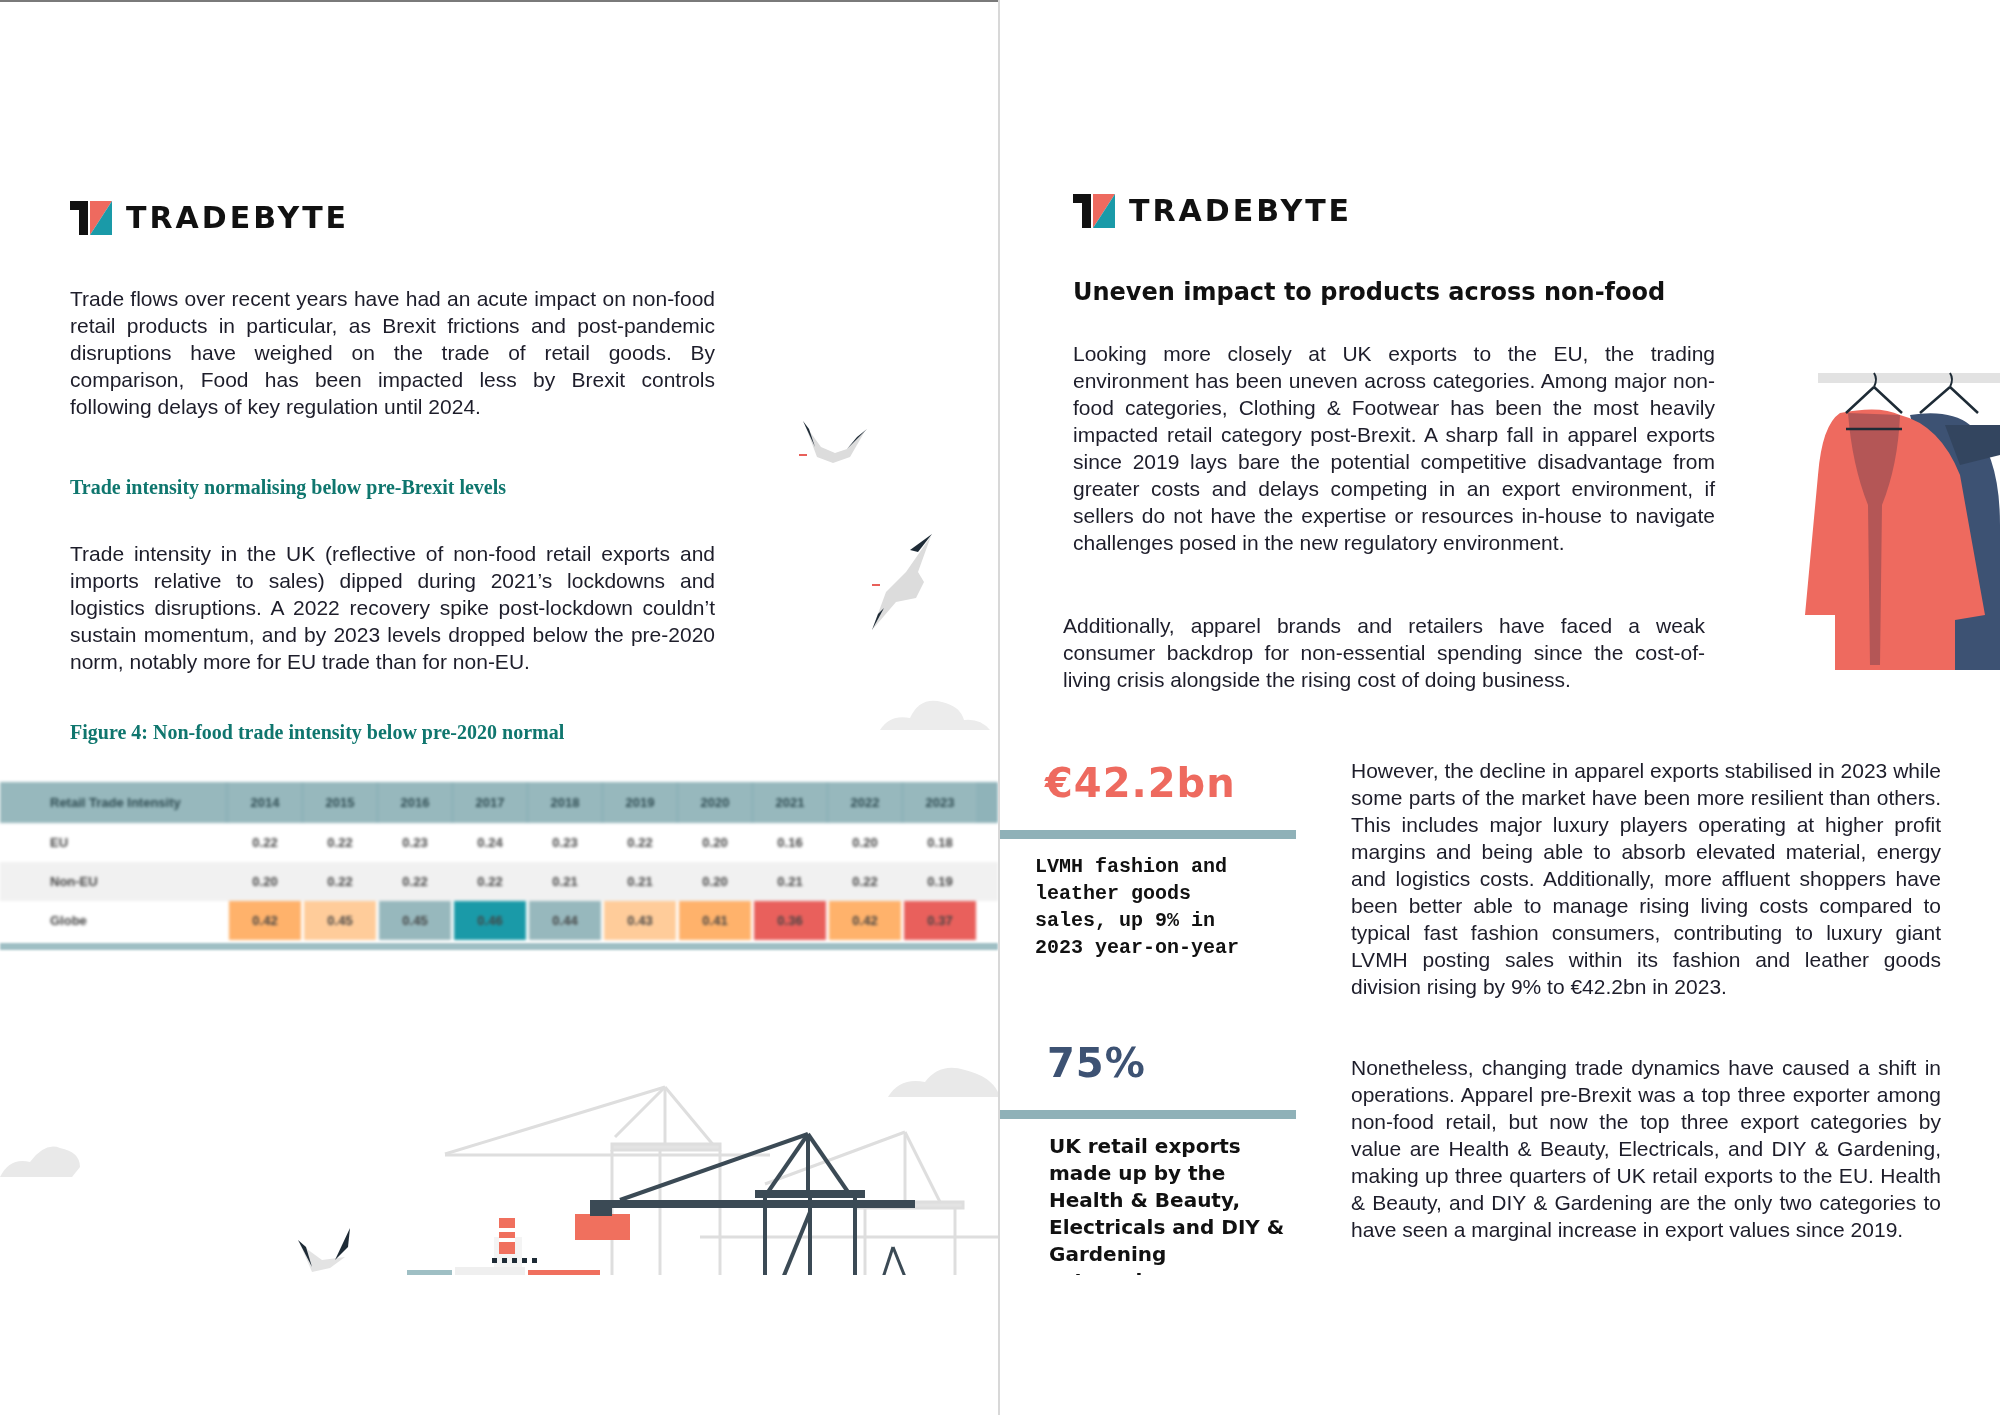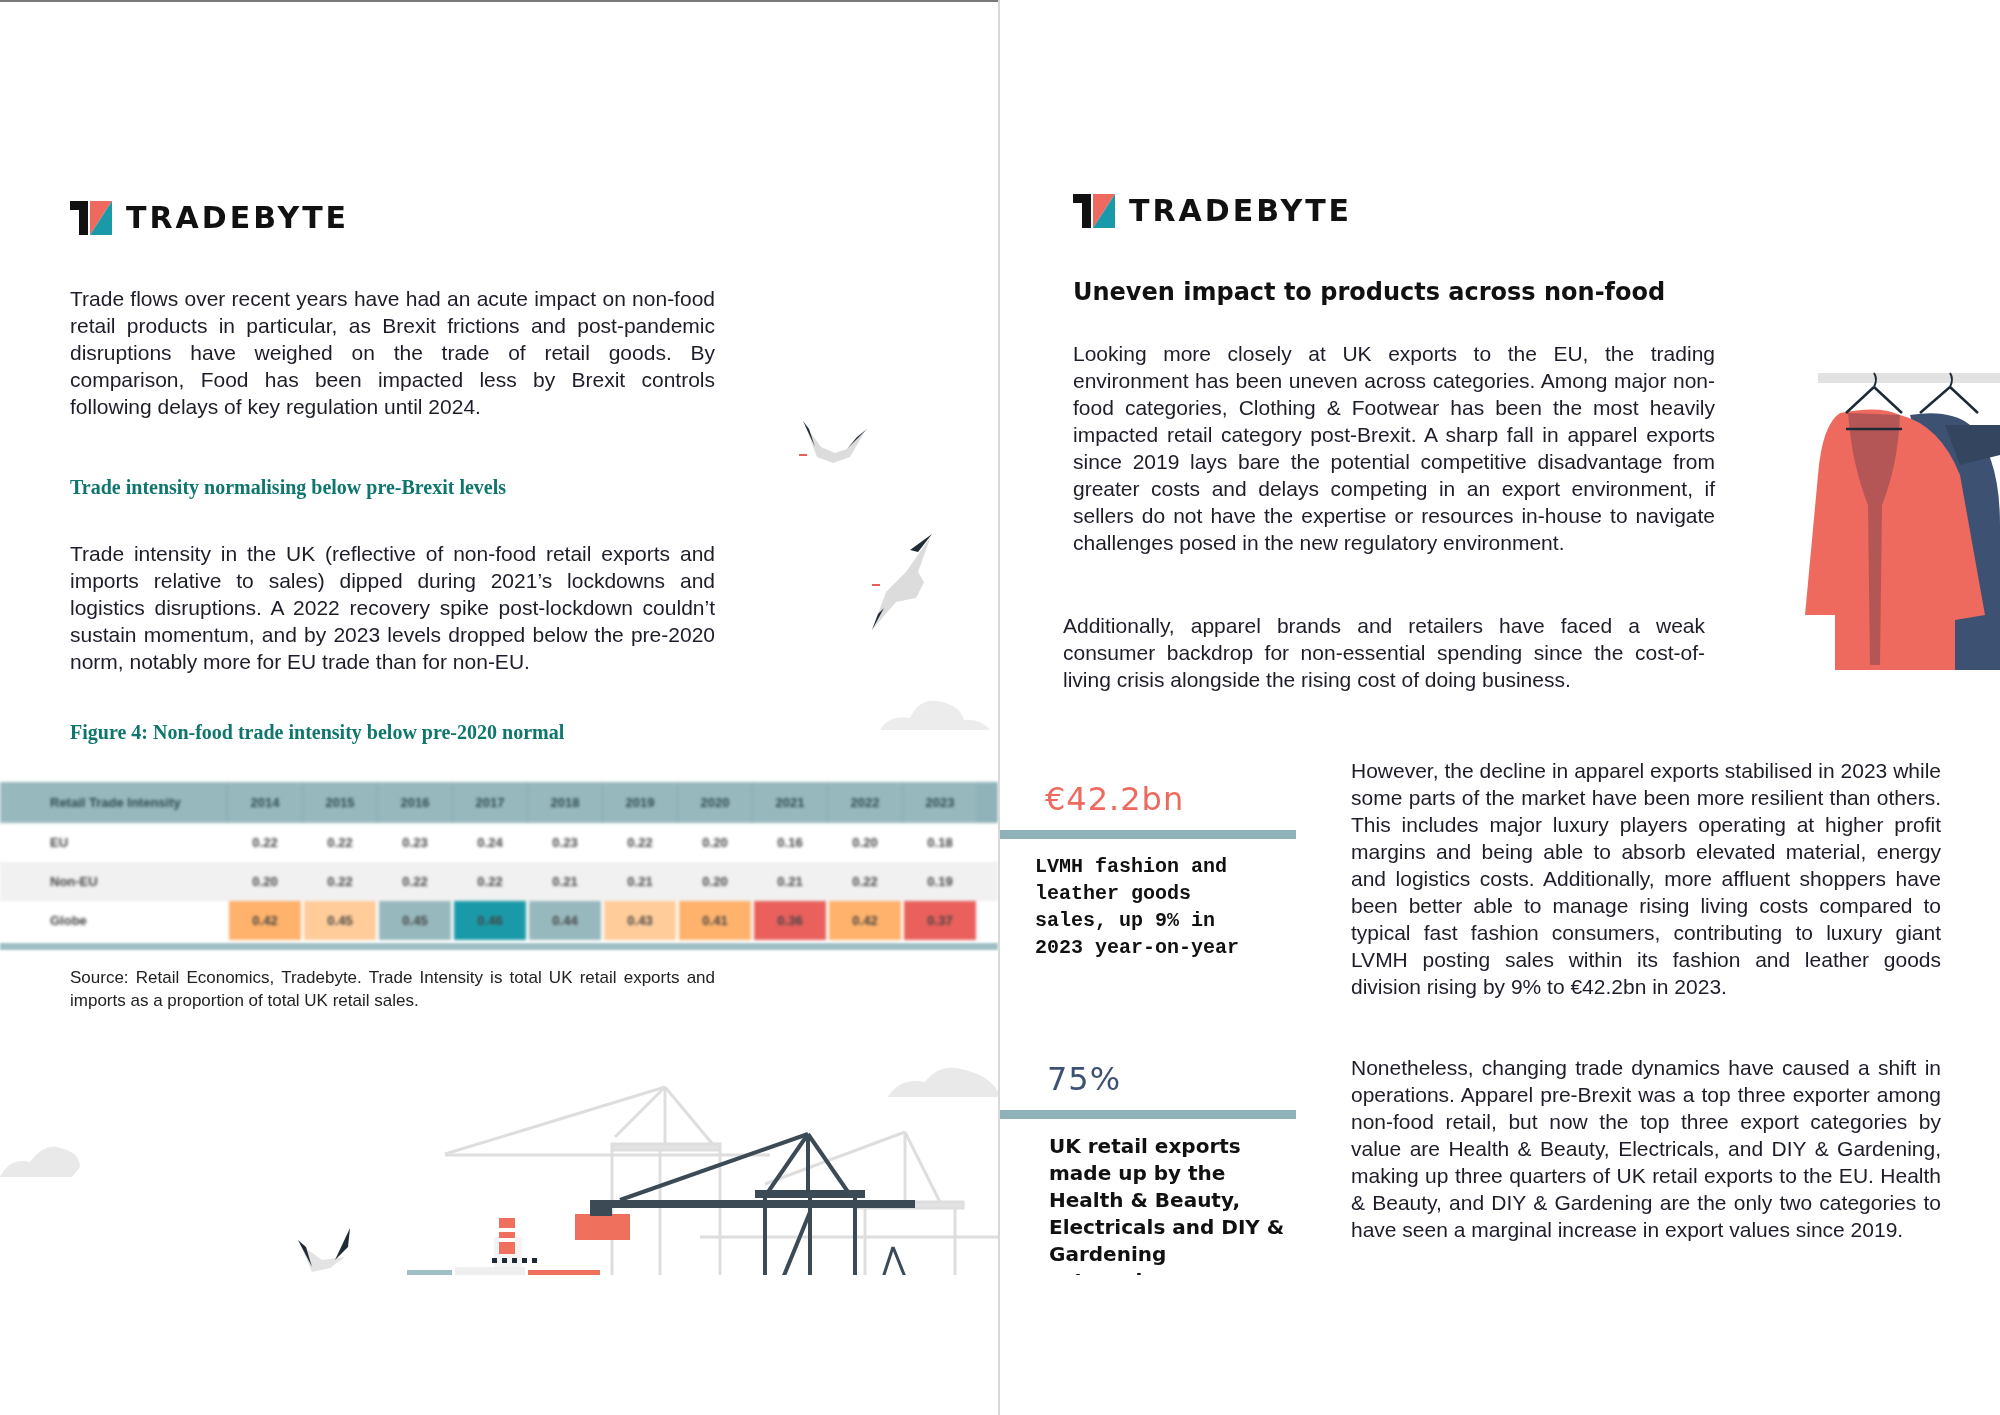--- a/index.html
+++ b/index.html
@@ -27,21 +27,21 @@
   .tr.head { background: #8fb3b9; height: 41px; }
   .tr.head .cell { background: #97b8bd; color: #2d4a50; }
   .tr.row-eu { background: #ffffff; }
   .tr.row-noneu { background: #f1f1f1; }
   .tr.row-globe { background: #ffffff; }
   .table-bottom-bar { position: absolute; left: 0; top: 941px; width: 998px; height: 7px; background: #9fbfc4; filter: blur(1px); }
 
   .source-text { position: absolute; font-size: 17px; line-height: 23px; color: #222; text-align: justify; }
   .page-num { position: absolute; font-size: 16px; color: #4d7c0f; }
 
-  .stat-big { position: absolute; font-family: "DejaVu Sans", sans-serif; font-weight: normal; font-size: 32px; letter-spacing: 1px; margin-top: 20px; }
+  .stat-big { position: absolute; font-family: "DejaVu Sans", sans-serif; font-weight: bold; font-size: 40px; letter-spacing: 1px; }
   .stat-bar { position: absolute; height: 9px; background: #8fb1b8; }
   .stat-caption { position: absolute; font-family: "DejaVu Sans", sans-serif; font-weight: bold; font-size: 20px; line-height: 27px; color: #111; }
 
   .footer-link { position: absolute; font-weight: bold; font-size: 13px; color: #e8605a; margin-top: 31px; }
   .footer-rev { position: absolute; font-size: 9px; color: #333; }
 
   svg { position: absolute; overflow: visible; }
 </style>
 </head>
 <body>
@@ -134,21 +134,20 @@
       <div class="cell heat" style="background: rgb(151, 184, 189);">0.44</div>
       <div class="cell heat" style="background: rgb(255, 204, 154);">0.43</div>
       <div class="cell heat" style="background: rgb(255, 178, 107);">0.41</div>
       <div class="cell heat" style="background: rgb(233, 96, 92);">0.36</div>
       <div class="cell heat" style="background: rgb(255, 178, 107);">0.42</div>
       <div class="cell heat" style="background: rgb(233, 96, 92);">0.37</div>
     </div>
   </div>
   <div class="table-bottom-bar"></div>
 
-  <p class="source-text" style="left:70px; top:964px; width:645px;">Source: Retail Economics, Tradebyte. Trade Intensity is total UK retail exports and imports as a proportion of total UK retail sales.</p>
 
   <svg width="998" height="365" style="left:0; top:1050px;">
 
     <path d="M0 125 Q10 105 30 110 Q45 90 60 96 Q80 100 80 115 Q72 125 72 125 Z" fill="#e9e9e9"></path>
     <path d="M888 45 Q900 25 925 30 Q940 10 965 18 Q990 24 998 40 L998 45 Z" fill="#e9e9e9"></path>
 
     <g stroke="#dedede" stroke-width="3" fill="none">
       <line x1="445" y1="102" x2="665" y2="35"></line>
       <line x1="665" y1="35" x2="665" y2="95"></line>
       <line x1="665" y1="35" x2="715" y2="95"></line>

